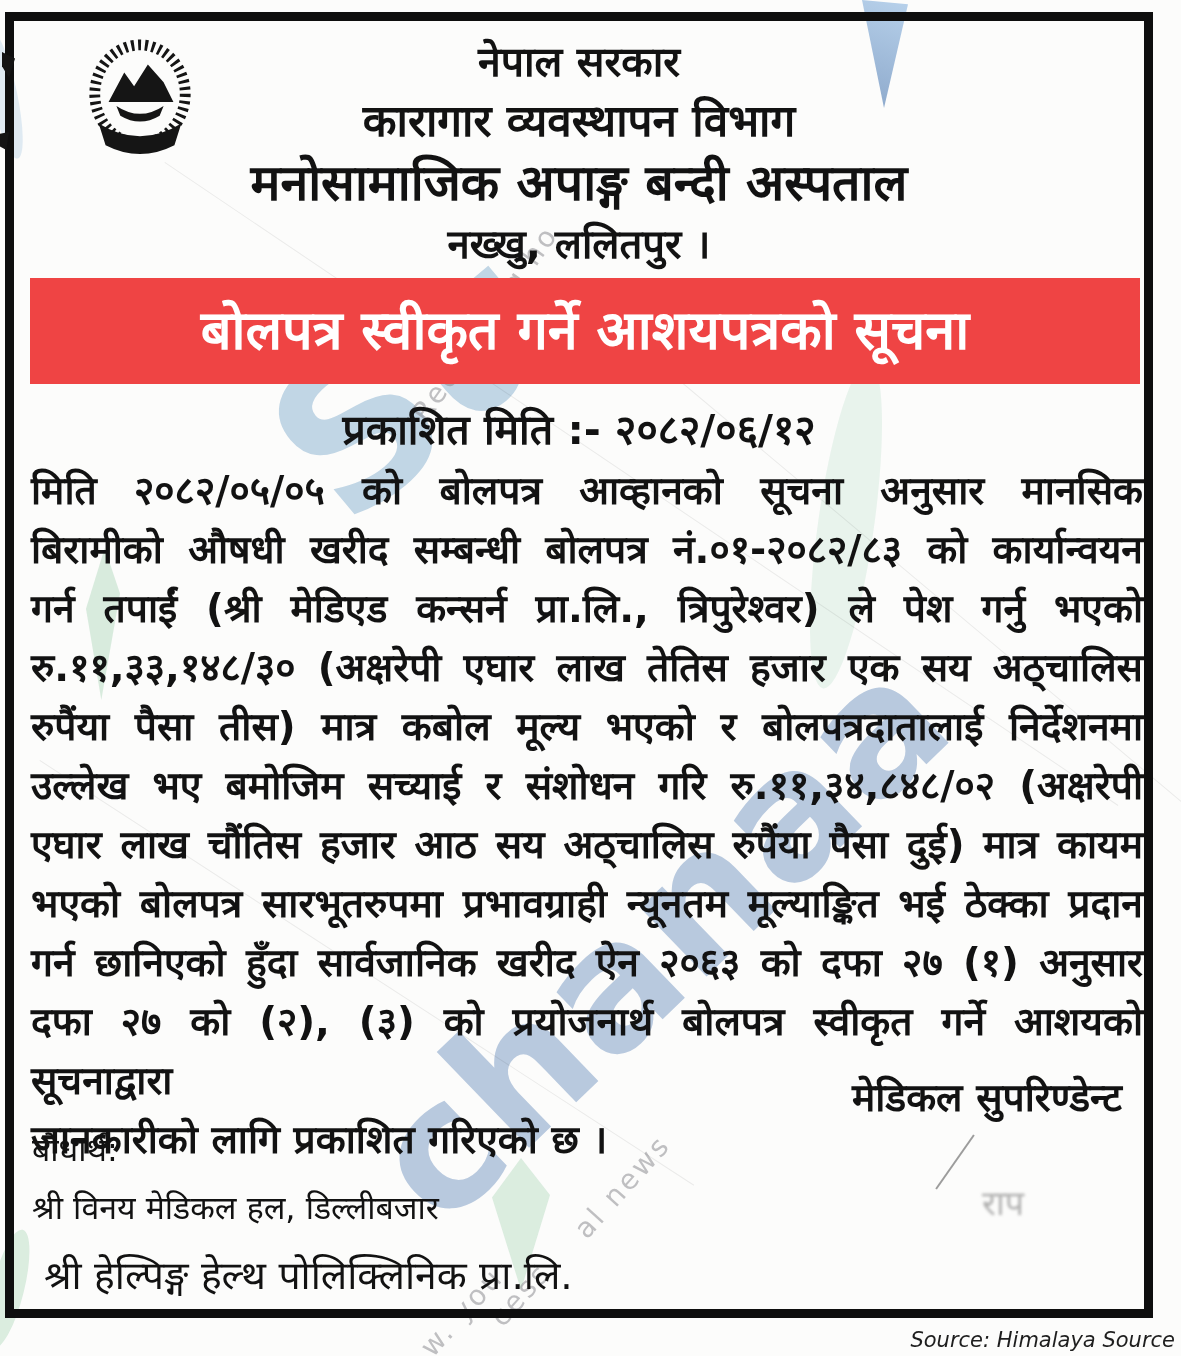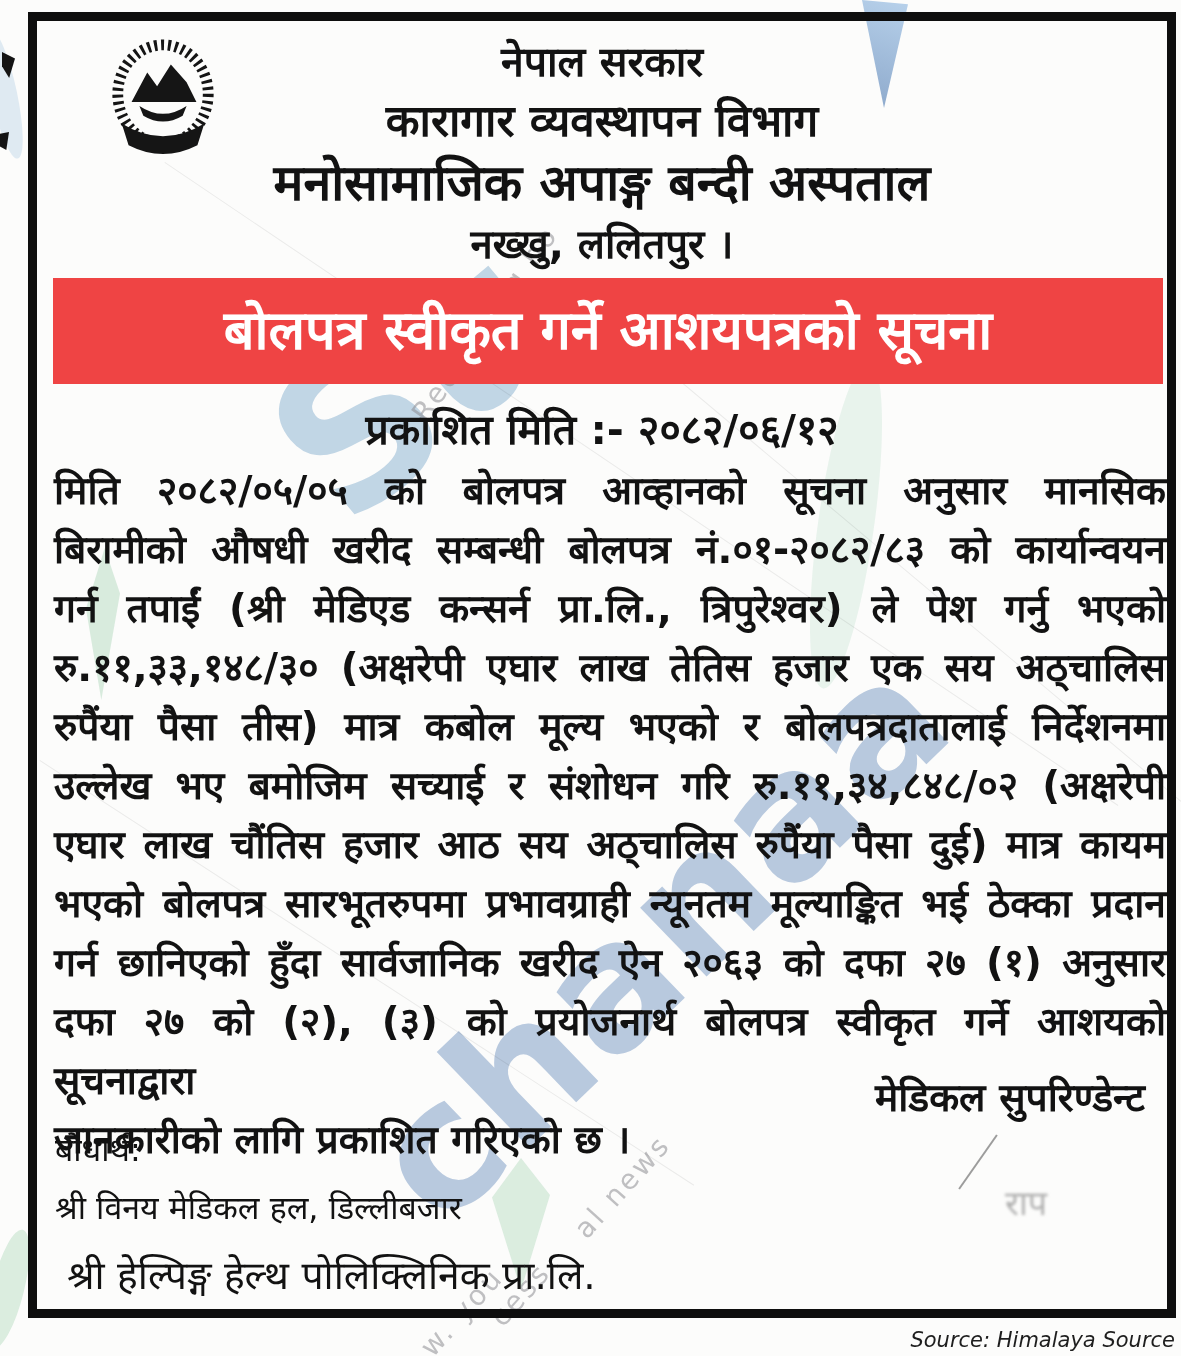--- a/index.html
+++ b/index.html
@@ -29,21 +29,21 @@
     clip-path:polygon(8% 0,100% 4%,52% 100%); }
   .scanline { position:absolute; z-index:1; height:1px; background:rgba(0,0,0,0.07); transform-origin:0 0; }
   .scanline1 { left:165px; top:162px; width:1150px; transform:rotate(34deg); }
   .scanline2 { left:40px; top:760px; width:780px; transform:rotate(33deg); }
   .scanline3 { left:620px; top:330px; width:760px; transform:rotate(40deg); }
   .speck { position:absolute; z-index:3; background:#141414; }
   .speck1 { left:2px; top:52px; width:13px; height:26px; clip-path:polygon(0 0,100% 25%,55% 100%,0 55%); }
   .speck2 { left:0px; top:132px; width:9px; height:18px; clip-path:polygon(0 10%,100% 0,70% 100%,0 80%); }
   
   .frame {
-    position:absolute; z-index:2; left:28px; top:12px; width:1130px; height:1288px;
+    position:absolute; z-index:2; left:5px; top:12px; width:1130px; height:1288px;
     border:9px solid #0e0e0e;
   }
   .frame > * { position:absolute; }
   .emblem { left:67px; top:17px; width:118px; height:122px; }
   .header-block { left:0; top:12px; width:100%; text-align:center; font-weight:bold; }
   .h-gov    { font-size:41px; line-height:58px; }
   .h-dept   { font-size:44px; line-height:60px; }
   .h-office { font-size:50px; line-height:64px; }
   .h-addr   { font-size:40px; line-height:58px; }
   .banner {

